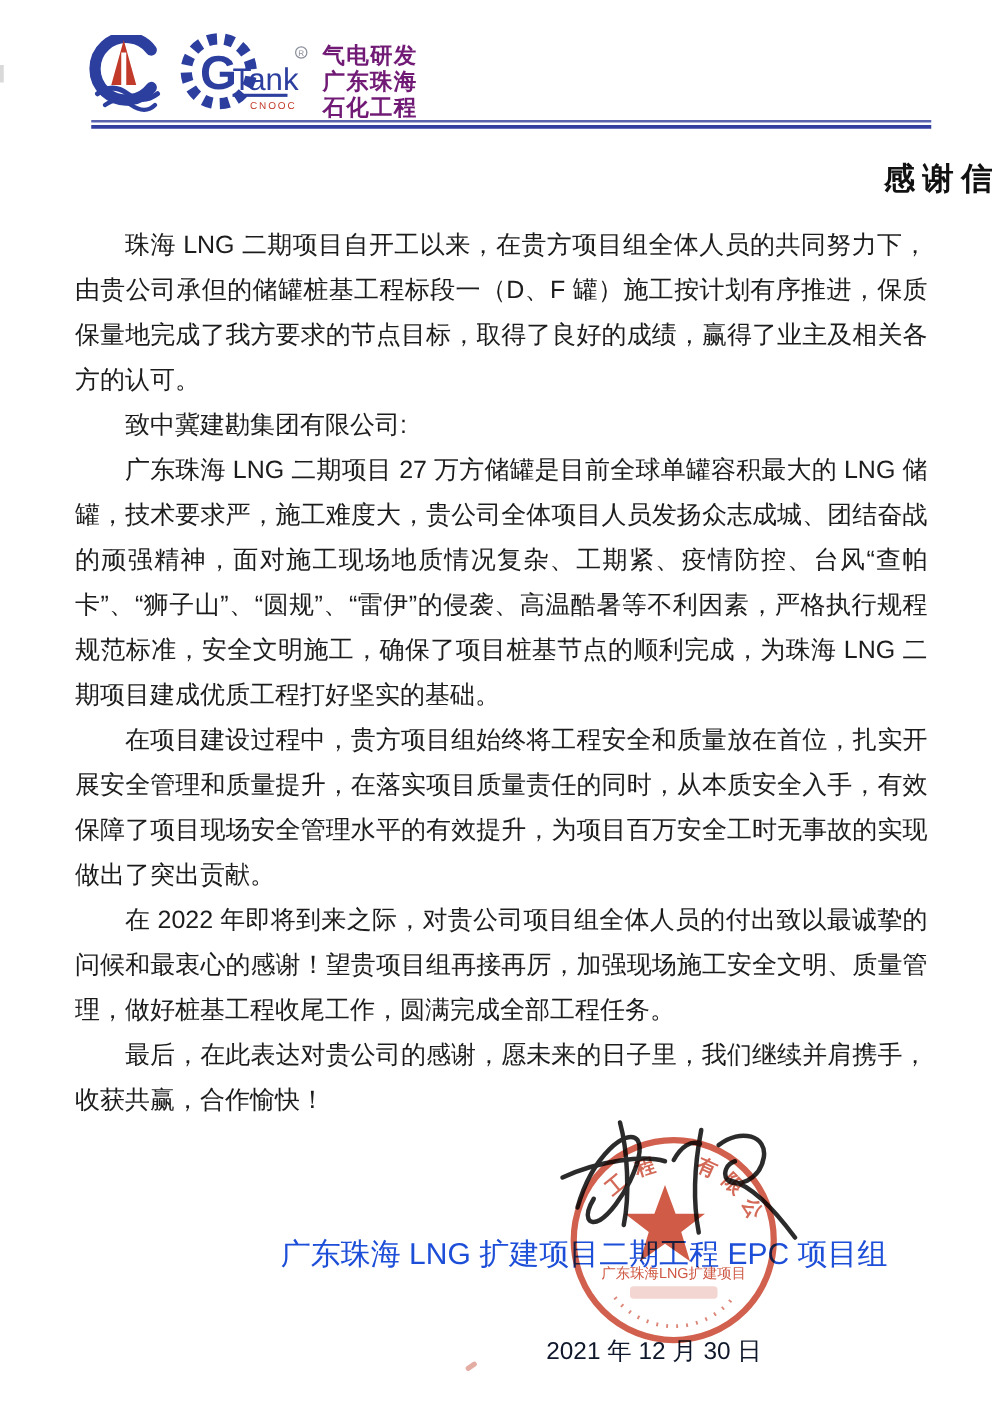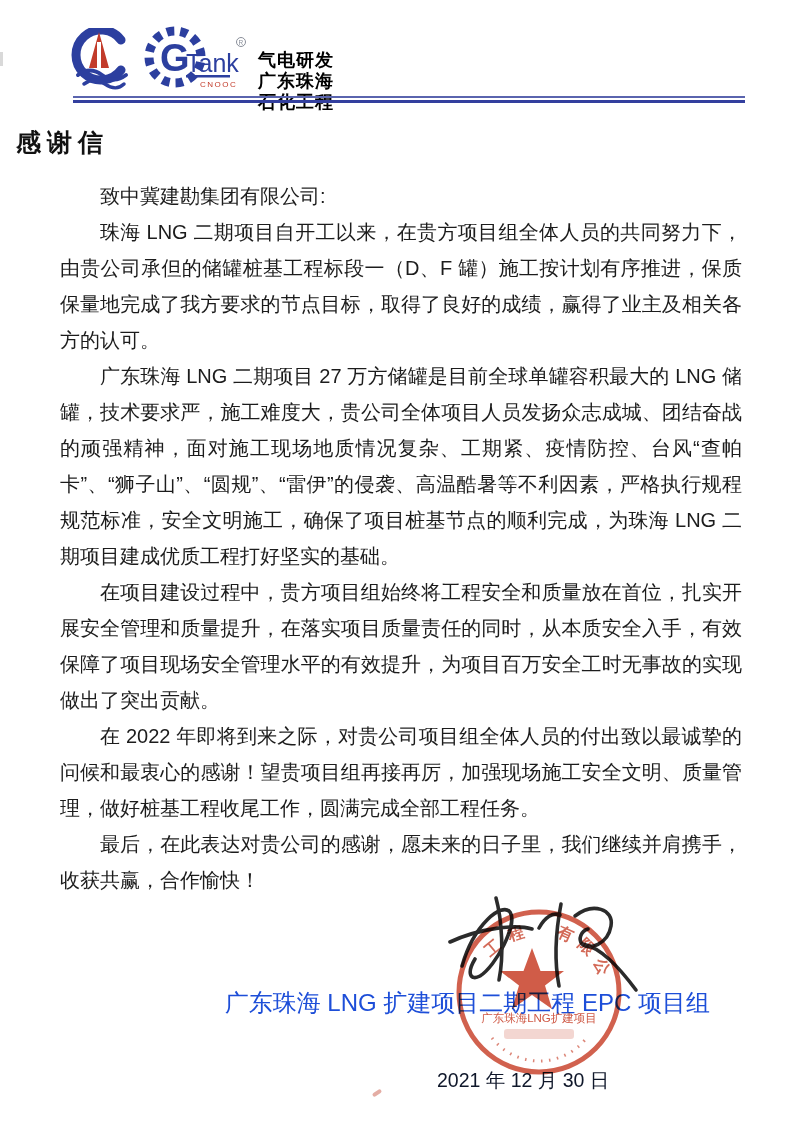--- a/index.html
+++ b/index.html
@@ -6,28 +6,28 @@
   html,body { background:#f2f2f2; }
   .page {
     position:relative; width:800px; height:1124px; margin:0 auto;
     background:#ffffff; overflow:hidden;
     font-family:"Liberation Sans", sans-serif; color:#1c1c1c;
   }
   
   .logo-cnooc { position:absolute; left:66px; top:28px; }
   .logo-gtank { position:absolute; left:138px; top:26px; }
   .services { position:absolute; left:258px; top:34px; font-size:18px; font-weight:bold;
-              color:#000000; line-height:21px; letter-spacing:1px;margin-top:16px; }
+              color:#701a75; line-height:21px; letter-spacing:1px; }
   .project-title { position:absolute; top:52px; right:56px; font-size:21px; font-weight:bold;
                    color:#2e3890; letter-spacing:1px; white-space:nowrap; }
   .rule { position:absolute; left:73px; top:96px; width:672px; }
   .rule .r1 { height:2px; background:#5a64ae; }
   .rule .r2 { height:3px; background:#333f9e; margin-top:2px; }
   
-  .letter-title { position:absolute; top:126px; left:0; width:100%; text-align:left;
+  .letter-title { position:absolute; top:126px; left:0; width:100%; text-align:right;
                   font-size:25px; font-weight:bold; letter-spacing:6px; color:#111;padding-left:16px; }
   .letter-body { position:absolute; top:178px; left:60px; width:682px;
                  font-size:20px; line-height:36px; text-align:justify; color:#1c1c1c; }
   .letter-body p { text-indent:2em; margin:0; }
   .signoff { position:absolute; top:987px; right:90px; font-size:24px; color:#1d4ed8;
              white-space:nowrap; z-index:1; }
   .date { position:absolute; top:1027px; left:437px; font-size:19.5px; color:#0f172a;
           white-space:nowrap; z-index:1;margin-top:40px; }
   
   .stamp { position:absolute; left:448px; top:903px; z-index:2; mix-blend-mode:multiply; }
@@ -66,22 +66,22 @@
 
 
   <div class="rule">
     <div class="r1"></div>
     <div class="r2"></div>
   </div>
 
   <div class="letter-title">感谢信</div>
 
   <div class="letter-body">
+    <p>珠海 LNG 二期项目自开工以来，在贵方项目组全体人员的共同努力下，由贵公司承但的储罐桩基工程标段一（D、F 罐）施工按计划有序推进，保质保量地完成了我方要求的节点目标，取得了良好的成绩，赢得了业主及相关各方的认可。</p>
     <p>致中冀建勘集团有限公司:</p>
-    <p>珠海 LNG 二期项目自开工以来，在贵方项目组全体人员的共同努力下，由贵公司承但的储罐桩基工程标段一（D、F 罐）施工按计划有序推进，保质保量地完成了我方要求的节点目标，取得了良好的成绩，赢得了业主及相关各方的认可。</p>
     <p>广东珠海 LNG 二期项目 27 万方储罐是目前全球单罐容积最大的 LNG 储罐，技术要求严，施工难度大，贵公司全体项目人员发扬众志成城、团结奋战的顽强精神，面对施工现场地质情况复杂、工期紧、疫情防控、台风“查帕卡”、“狮子山”、“圆规”、“雷伊”的侵袭、高温酷暑等不利因素，严格执行规程规范标准，安全文明施工，确保了项目桩基节点的顺利完成，为珠海 LNG 二期项目建成优质工程打好坚实的基础。</p>
     <p>在项目建设过程中，贵方项目组始终将工程安全和质量放在首位，扎实开展安全管理和质量提升，在落实项目质量责任的同时，从本质安全入手，有效保障了项目现场安全管理水平的有效提升，为项目百万安全工时无事故的实现做出了突出贡献。</p>
     <p>在 2022 年即将到来之际，对贵公司项目组全体人员的付出致以最诚挚的问候和最衷心的感谢！望贵项目组再接再厉，加强现场施工安全文明、质量管理，做好桩基工程收尾工作，圆满完成全部工程任务。</p>
     <p>最后，在此表达对贵公司的感谢，愿未来的日子里，我们继续并肩携手，收获共赢，合作愉快！</p>
   </div>
 
   <div class="signoff">广东珠海 LNG 扩建项目二期工程 EPC 项目组</div>
   <div class="date">2021 年 12 月 30 日</div>
 
   <svg class="stamp" width="184" height="180" viewBox="0 0 184 180" aria-hidden="true">

